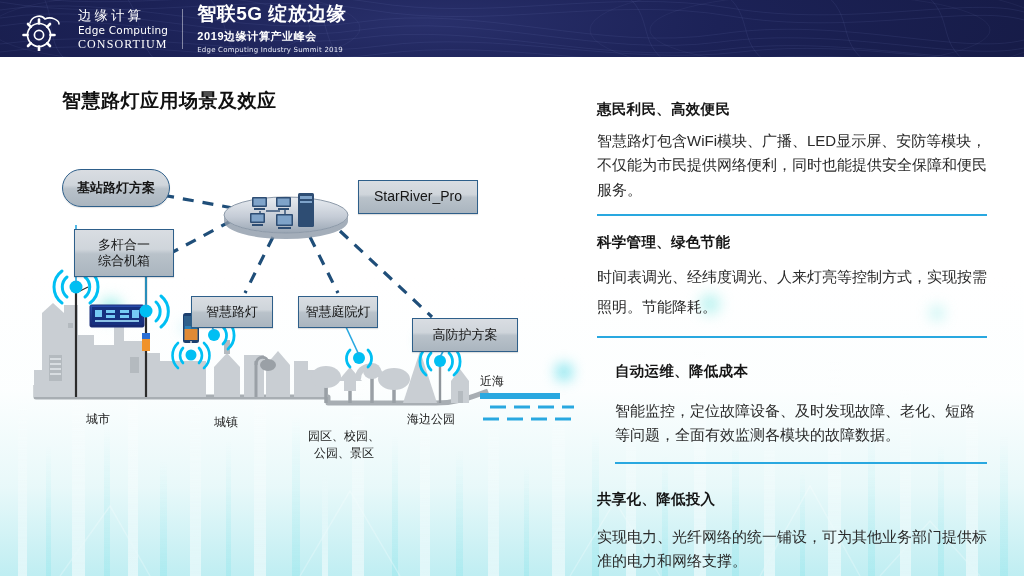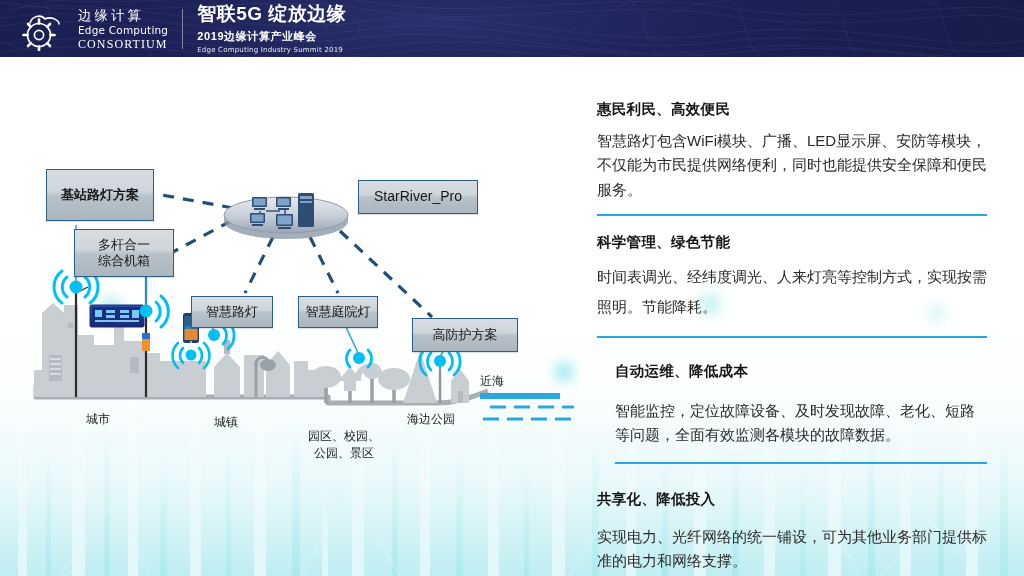--- a/index.html
+++ b/index.html
@@ -201,20 +201,21 @@
       <div class="hdr-divider"></div>
       <div class="hdr-titles">
         <span class="hdr-title">智联5G  绽放边缘</span>
         <span class="hdr-sub1">2019边缘计算产业峰会</span>
         <span class="hdr-sub2">Edge Computing Industry Summit 2019</span>
       </div>
     </div>
 
   </div>
 
+  <div class="page-title">智慧路灯应用场景及效应</div>
 
   <div class="diagram">
 
     <svg class="svg-layer" viewBox="0 0 560 290">
       <defs>
         <linearGradient id="cloudg" x1="0" y1="0" x2="0" y2="1">
           <stop offset="0%" stop-color="#e8ecf1"></stop>
           <stop offset="55%" stop-color="#c5ccd6"></stop>
           <stop offset="100%" stop-color="#9aa6b4"></stop>
         </linearGradient>
@@ -420,21 +421,21 @@
 
       <g stroke="#29a8e0" stroke-width="1.6" fill="none">
         <line x1="48" y1="60" x2="48" y2="118"></line>
         <line x1="118" y1="100" x2="118" y2="142"></line>
         <line x1="186" y1="166" x2="176" y2="145"></line>
         <line x1="331" y1="190" x2="318" y2="162"></line>
         <line x1="412" y1="192" x2="424" y2="170"></line>
       </g>
     </svg>
 
-    <div class="box bold" style="left:18px;top:4px;width:108px;height:52px;">
+    <div class="box bold" style="left:34px;top:4px;width:108px;height:38px;border-radius:19px;">
       <span>基站路灯方案</span>
     </div>
 
     <div class="box" style="left:46px;top:64px;width:100px;height:48px;white-space:pre-line;">
       <span>多杆合一
 综合机箱</span>
     </div>
 
     <div class="box" style="left:163px;top:131px;width:82px;height:32px;">
       <span>智慧路灯</span>

